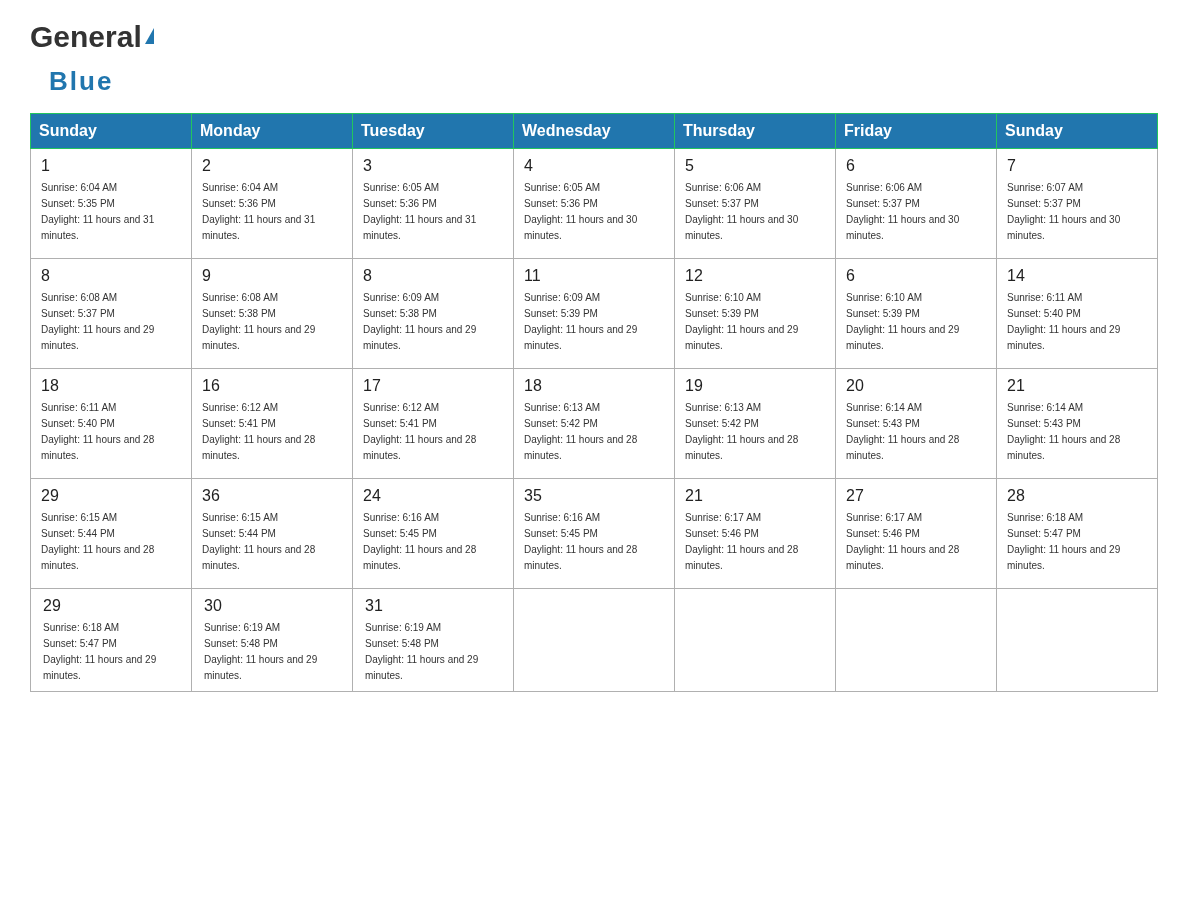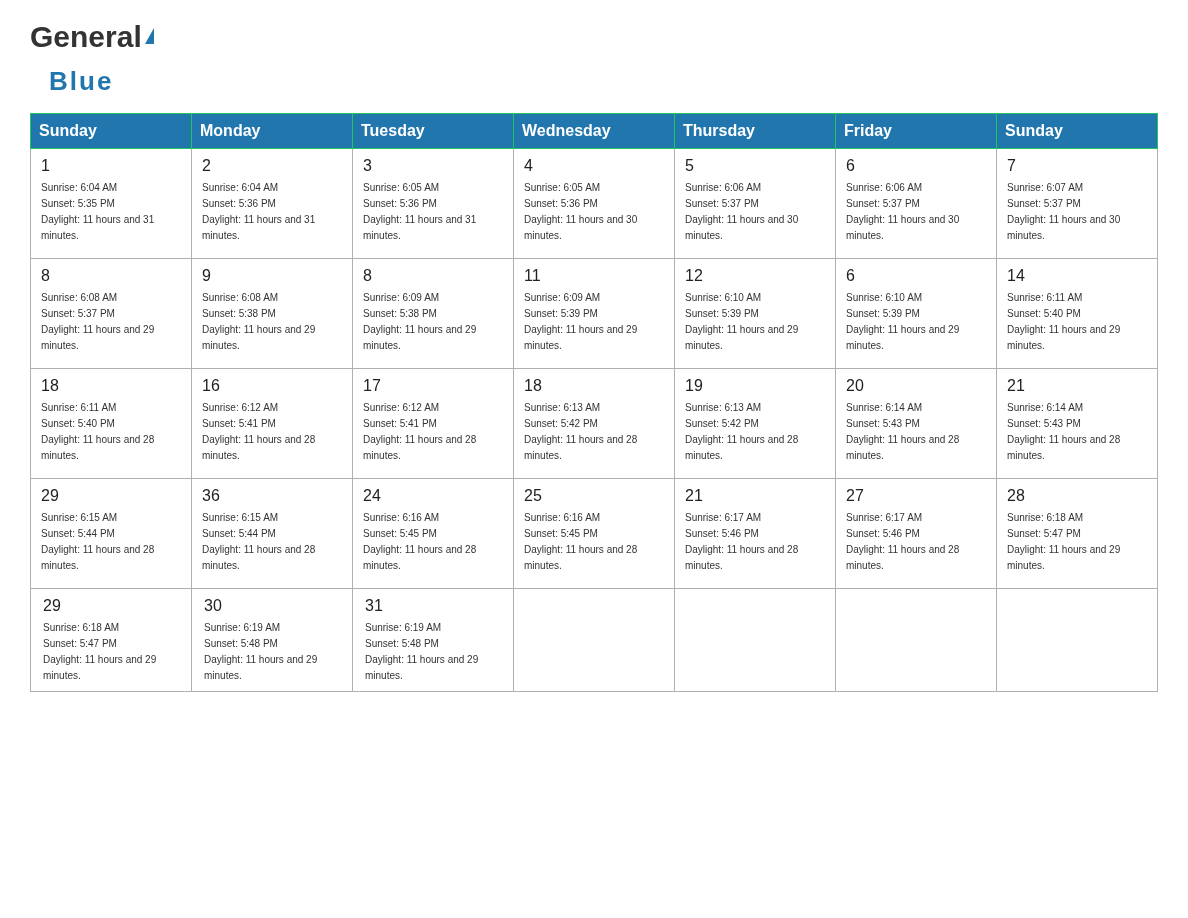--- a/index.html
+++ b/index.html
@@ -132,21 +132,21 @@
         <td><span class="day-num">17</span><span class="day-info">Sunrise: 6:12 AM<br>Sunset: 5:41 PM<br>Daylight: 11 hours and 28 minutes.</span></td>
         <td><span class="day-num">18</span><span class="day-info">Sunrise: 6:13 AM<br>Sunset: 5:42 PM<br>Daylight: 11 hours and 28 minutes.</span></td>
         <td><span class="day-num">19</span><span class="day-info">Sunrise: 6:13 AM<br>Sunset: 5:42 PM<br>Daylight: 11 hours and 28 minutes.</span></td>
         <td><span class="day-num">20</span><span class="day-info">Sunrise: 6:14 AM<br>Sunset: 5:43 PM<br>Daylight: 11 hours and 28 minutes.</span></td>
         <td><span class="day-num">21</span><span class="day-info">Sunrise: 6:14 AM<br>Sunset: 5:43 PM<br>Daylight: 11 hours and 28 minutes.</span></td>
       </tr>
       <tr>
         <td><span class="day-num">29</span><span class="day-info">Sunrise: 6:15 AM<br>Sunset: 5:44 PM<br>Daylight: 11 hours and 28 minutes.</span></td>
         <td><span class="day-num">36</span><span class="day-info">Sunrise: 6:15 AM<br>Sunset: 5:44 PM<br>Daylight: 11 hours and 28 minutes.</span></td>
         <td><span class="day-num">24</span><span class="day-info">Sunrise: 6:16 AM<br>Sunset: 5:45 PM<br>Daylight: 11 hours and 28 minutes.</span></td>
-        <td><span class="day-num">25</span><span class="day-info">Sunrise: 6:16 AM<br>Sunset: 5:45 PM<br>Daylight: 11 hours and 28 minutes.</span></td>
+        <td><span class="day-num">35</span><span class="day-info">Sunrise: 6:16 AM<br>Sunset: 5:45 PM<br>Daylight: 11 hours and 28 minutes.</span></td>
         <td><span class="day-num">21</span><span class="day-info">Sunrise: 6:17 AM<br>Sunset: 5:46 PM<br>Daylight: 11 hours and 28 minutes.</span></td>
         <td><span class="day-num">27</span><span class="day-info">Sunrise: 6:17 AM<br>Sunset: 5:46 PM<br>Daylight: 11 hours and 28 minutes.</span></td>
         <td><span class="day-num">28</span><span class="day-info">Sunrise: 6:18 AM<br>Sunset: 5:47 PM<br>Daylight: 11 hours and 29 minutes.</span></td>
       </tr>
       <tr>
         <td><span class="day-num">29</span><span class="day-info">Sunrise: 6:18 AM<br>Sunset: 5:47 PM<br>Daylight: 11 hours and 29 minutes.</span></td>
         <td><span class="day-num">30</span><span class="day-info">Sunrise: 6:19 AM<br>Sunset: 5:48 PM<br>Daylight: 11 hours and 29 minutes.</span></td>
         <td><span class="day-num">31</span><span class="day-info">Sunrise: 6:19 AM<br>Sunset: 5:48 PM<br>Daylight: 11 hours and 29 minutes.</span></td>
         <td class="empty"></td>
         <td class="empty"></td>

